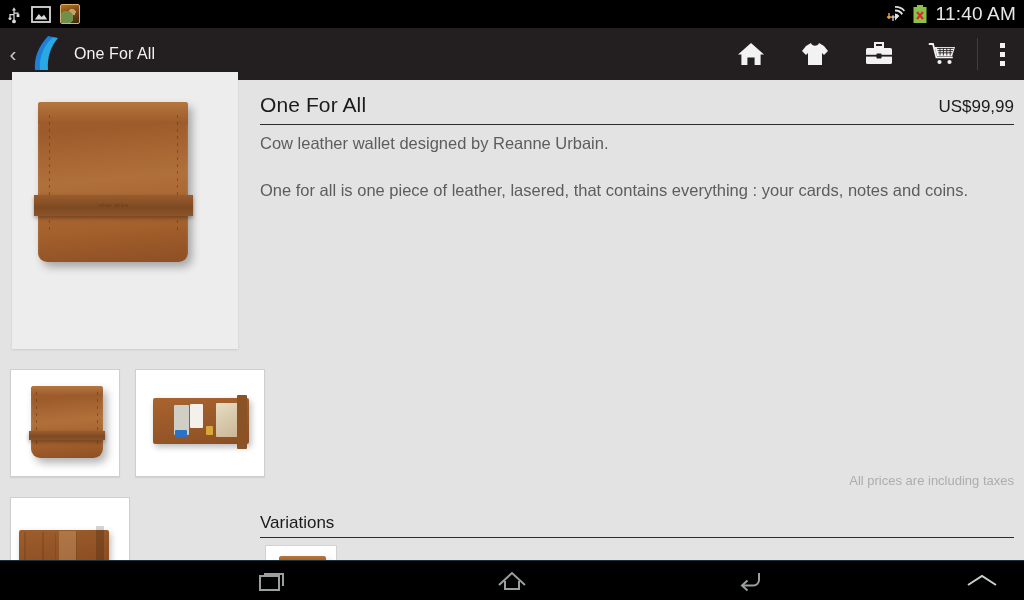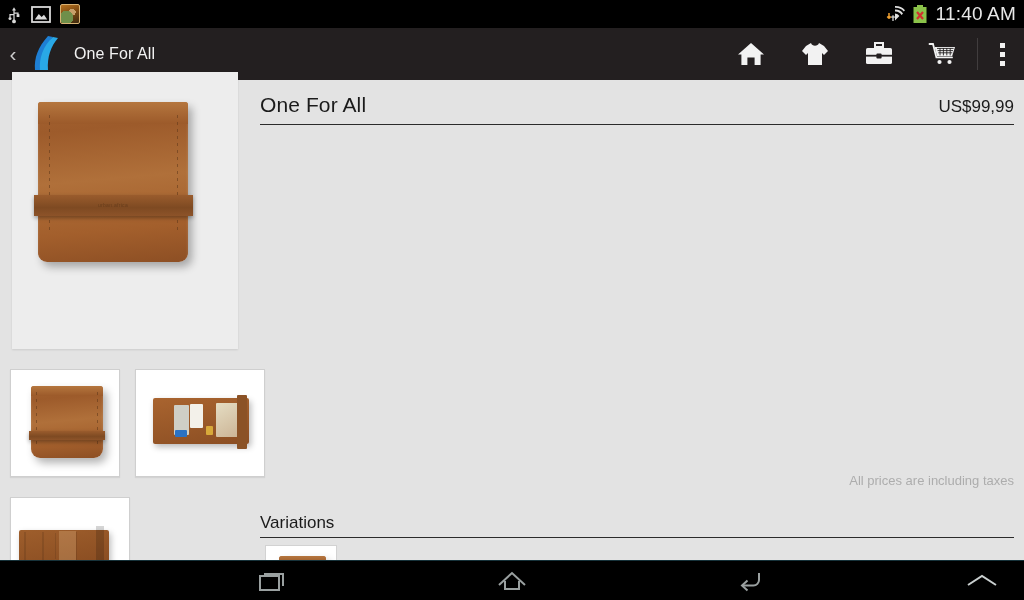--- a/index.html
+++ b/index.html
@@ -342,21 +342,23 @@
 
     <div class="details">
 
       <div class="title-row">
         <span class="prod-title">One For All</span>
         <span class="prod-price">US$99,99</span>
       </div>
       <div class="title-rule"></div>
 
       <div class="desc">
+        <p>Cow leather wallet designed by Reanne Urbain.</p>
         <div class="gap"></div>
+        <p>One for all is one piece of leather, lasered, that contains everything : your cards, notes and coins.</p>
       </div>
 
       <div class="taxes">All prices are including taxes</div>
 
       <div class="var-head">Variations</div>
       <div class="var-rule"></div>
 
       <div class="var-row">
         <div class="var-thumb">
           <div class="wal" style="left:13px; top:10px; width:47px; height:50px;">

